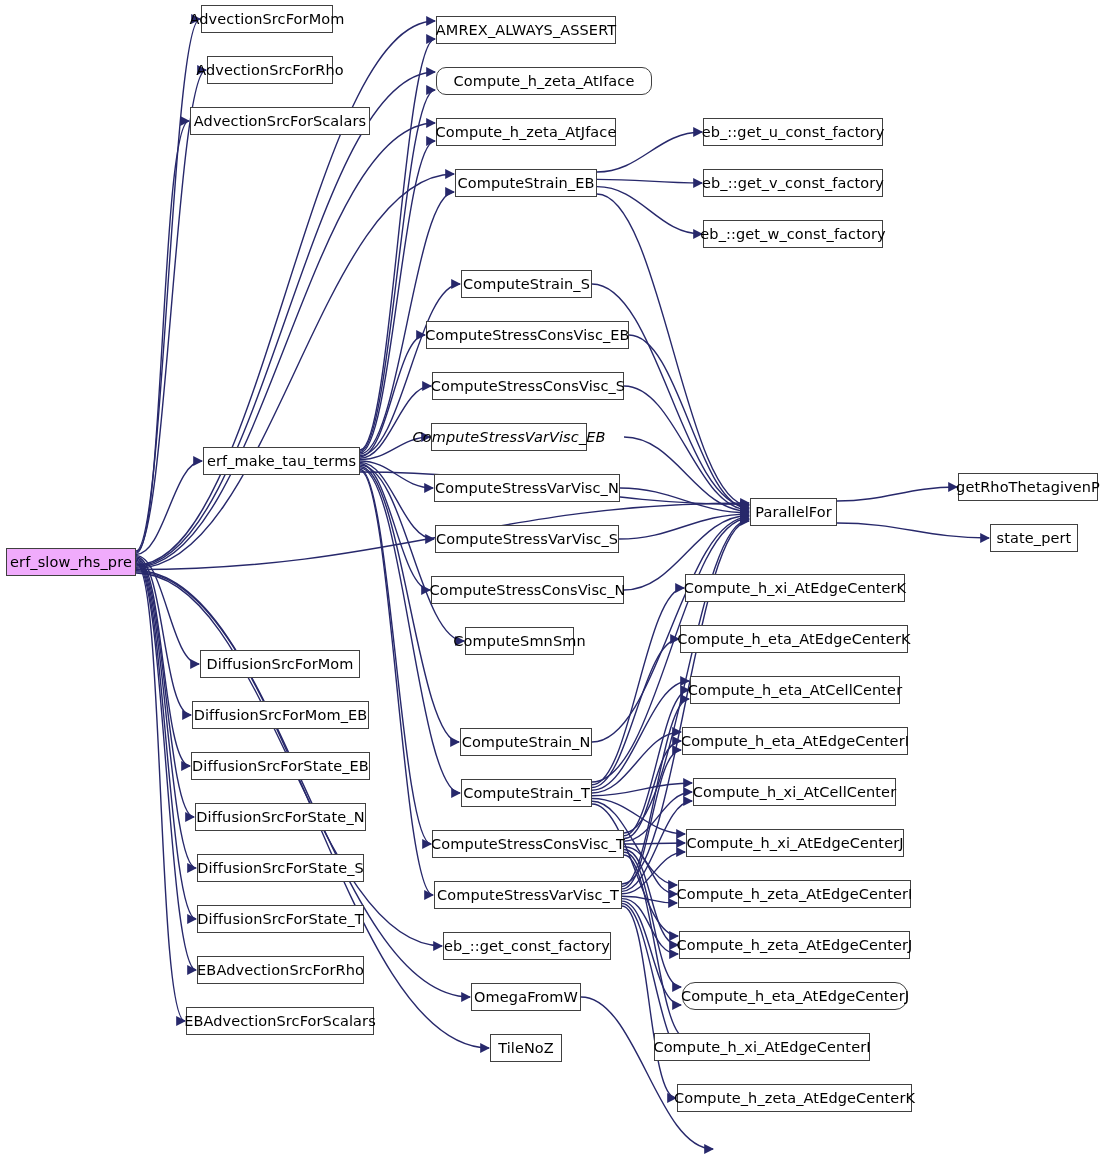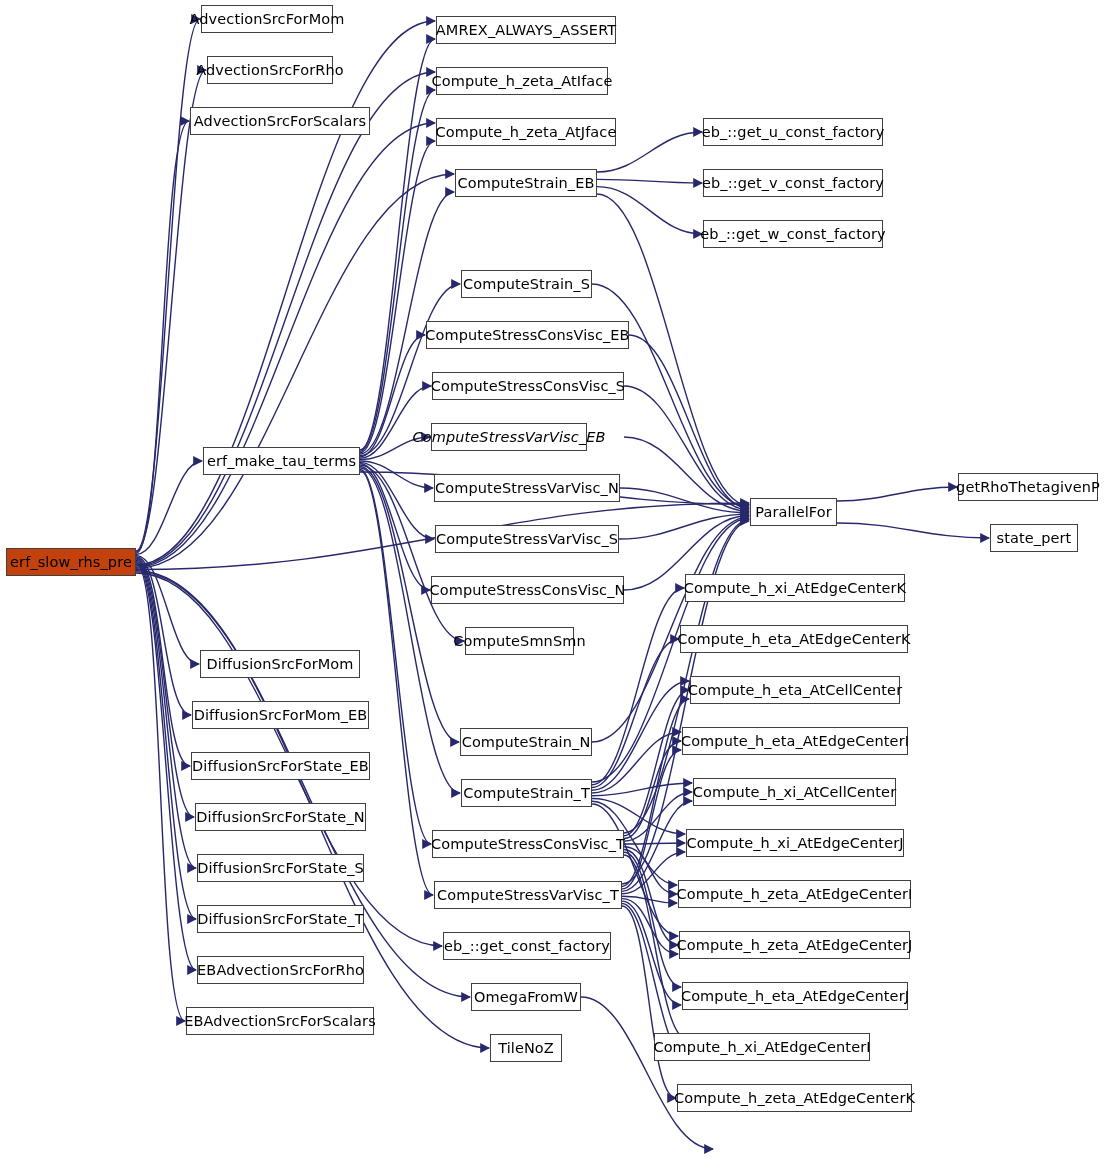--- a/index.html
+++ b/index.html
@@ -2,21 +2,21 @@
 <html><head>
 <meta charset="utf-8">
 <style>
   html,body{margin:0;padding:0;background:#ffffff;}
   body{font-family:"DejaVu Sans","Liberation Sans",sans-serif;}
   #graph{position:relative;width:1115px;height:1164px;background:#ffffff;overflow:hidden;}
   #graph svg{position:absolute;left:0;top:0;width:1115px;height:1164px;}
   .nodebox{position:absolute;box-sizing:border-box;border:1px solid #404040;background:#ffffff;
            display:flex;align-items:center;justify-content:center;white-space:nowrap;
            font-size:14.5px;color:#000000;line-height:1;letter-spacing:.1px;}
-  .nodebox.hl{background:#c2410c;border-color:#404040;}
+  .nodebox.hl{background:#f0abfc;border-color:#404040;}
   .nodelabel{pointer-events:none;}
 </style>
 </head>
 <body>
 
 <div id="graph">
   <svg id="edges-layer" viewBox="0 0 1115 1164">
       <defs>
         <marker id="ah" viewBox="0 0 10 10" refX="9" refY="5" markerWidth="7" markerHeight="7" orient="auto-start-reverse">
           <path d="M0,0 L10,5 L0,10 z" fill="#27286b"></path>
@@ -139,21 +139,21 @@
       </div>
       <div class="nodebox" style="left: 186px; top: 1007px; width: 188px; height: 28px;">
         <span class="nodelabel">EBAdvectionSrcForScalars</span>
       </div>
       <div class="nodebox hl" style="left: 6px; top: 548px; width: 130px; height: 28px;">
         <span class="nodelabel">erf_slow_rhs_pre</span>
       </div>
       <div class="nodebox" style="left: 436px; top: 16px; width: 180px; height: 28px;">
         <span class="nodelabel">AMREX_ALWAYS_ASSERT</span>
       </div>
-      <div class="nodebox" style="left: 436px; top: 67px; width: 172px; height: 28px;">
+      <div class="nodebox" style="left: 436px; top: 67px; width: 216px; height: 28px; border-radius: 10px;">
         <span class="nodelabel">Compute_h_zeta_AtIface</span>
       </div>
       <div class="nodebox" style="left: 436px; top: 118px; width: 180px; height: 28px;">
         <span class="nodelabel">Compute_h_zeta_AtJface</span>
       </div>
       <div class="nodebox" style="left: 455px; top: 169px; width: 142px; height: 28px;">
         <span class="nodelabel">ComputeStrain_EB</span>
       </div>
       <div class="nodebox" style="left: 461px; top: 270px; width: 131px; height: 28px;">
         <span class="nodelabel">ComputeStrain_S</span>
@@ -235,21 +235,21 @@
       </div>
       <div class="nodebox" style="left: 686px; top: 829px; width: 218px; height: 28px;">
         <span class="nodelabel">Compute_h_xi_AtEdgeCenterJ</span>
       </div>
       <div class="nodebox" style="left: 678px; top: 880px; width: 233px; height: 28px;">
         <span class="nodelabel">Compute_h_zeta_AtEdgeCenterI</span>
       </div>
       <div class="nodebox" style="left: 679px; top: 931px; width: 231px; height: 28px;">
         <span class="nodelabel">Compute_h_zeta_AtEdgeCenterJ</span>
       </div>
-      <div class="nodebox" style="left: 682px; top: 982px; width: 226px; height: 28px;">
+      <div class="nodebox" style="left: 682px; top: 982px; width: 226px; height: 28px; border-radius: 13px;">
         <span class="nodelabel">Compute_h_eta_AtEdgeCenterJ</span>
       </div>
       <div class="nodebox" style="left: 654px; top: 1033px; width: 216px; height: 28px; align-items: center;">
         <span class="nodelabel">Compute_h_xi_AtEdgeCenterI</span>
       </div>
       <div class="nodebox" style="left: 677px; top: 1084px; width: 235px; height: 28px;">
         <span class="nodelabel">Compute_h_zeta_AtEdgeCenterK</span>
       </div>
       <div class="nodebox" style="left: 714px; top: 1164px; width: 161px; height: 28px; padding-left: 40px;">
         <span class="nodelabel">Compute_Z_AtWFace</span>

